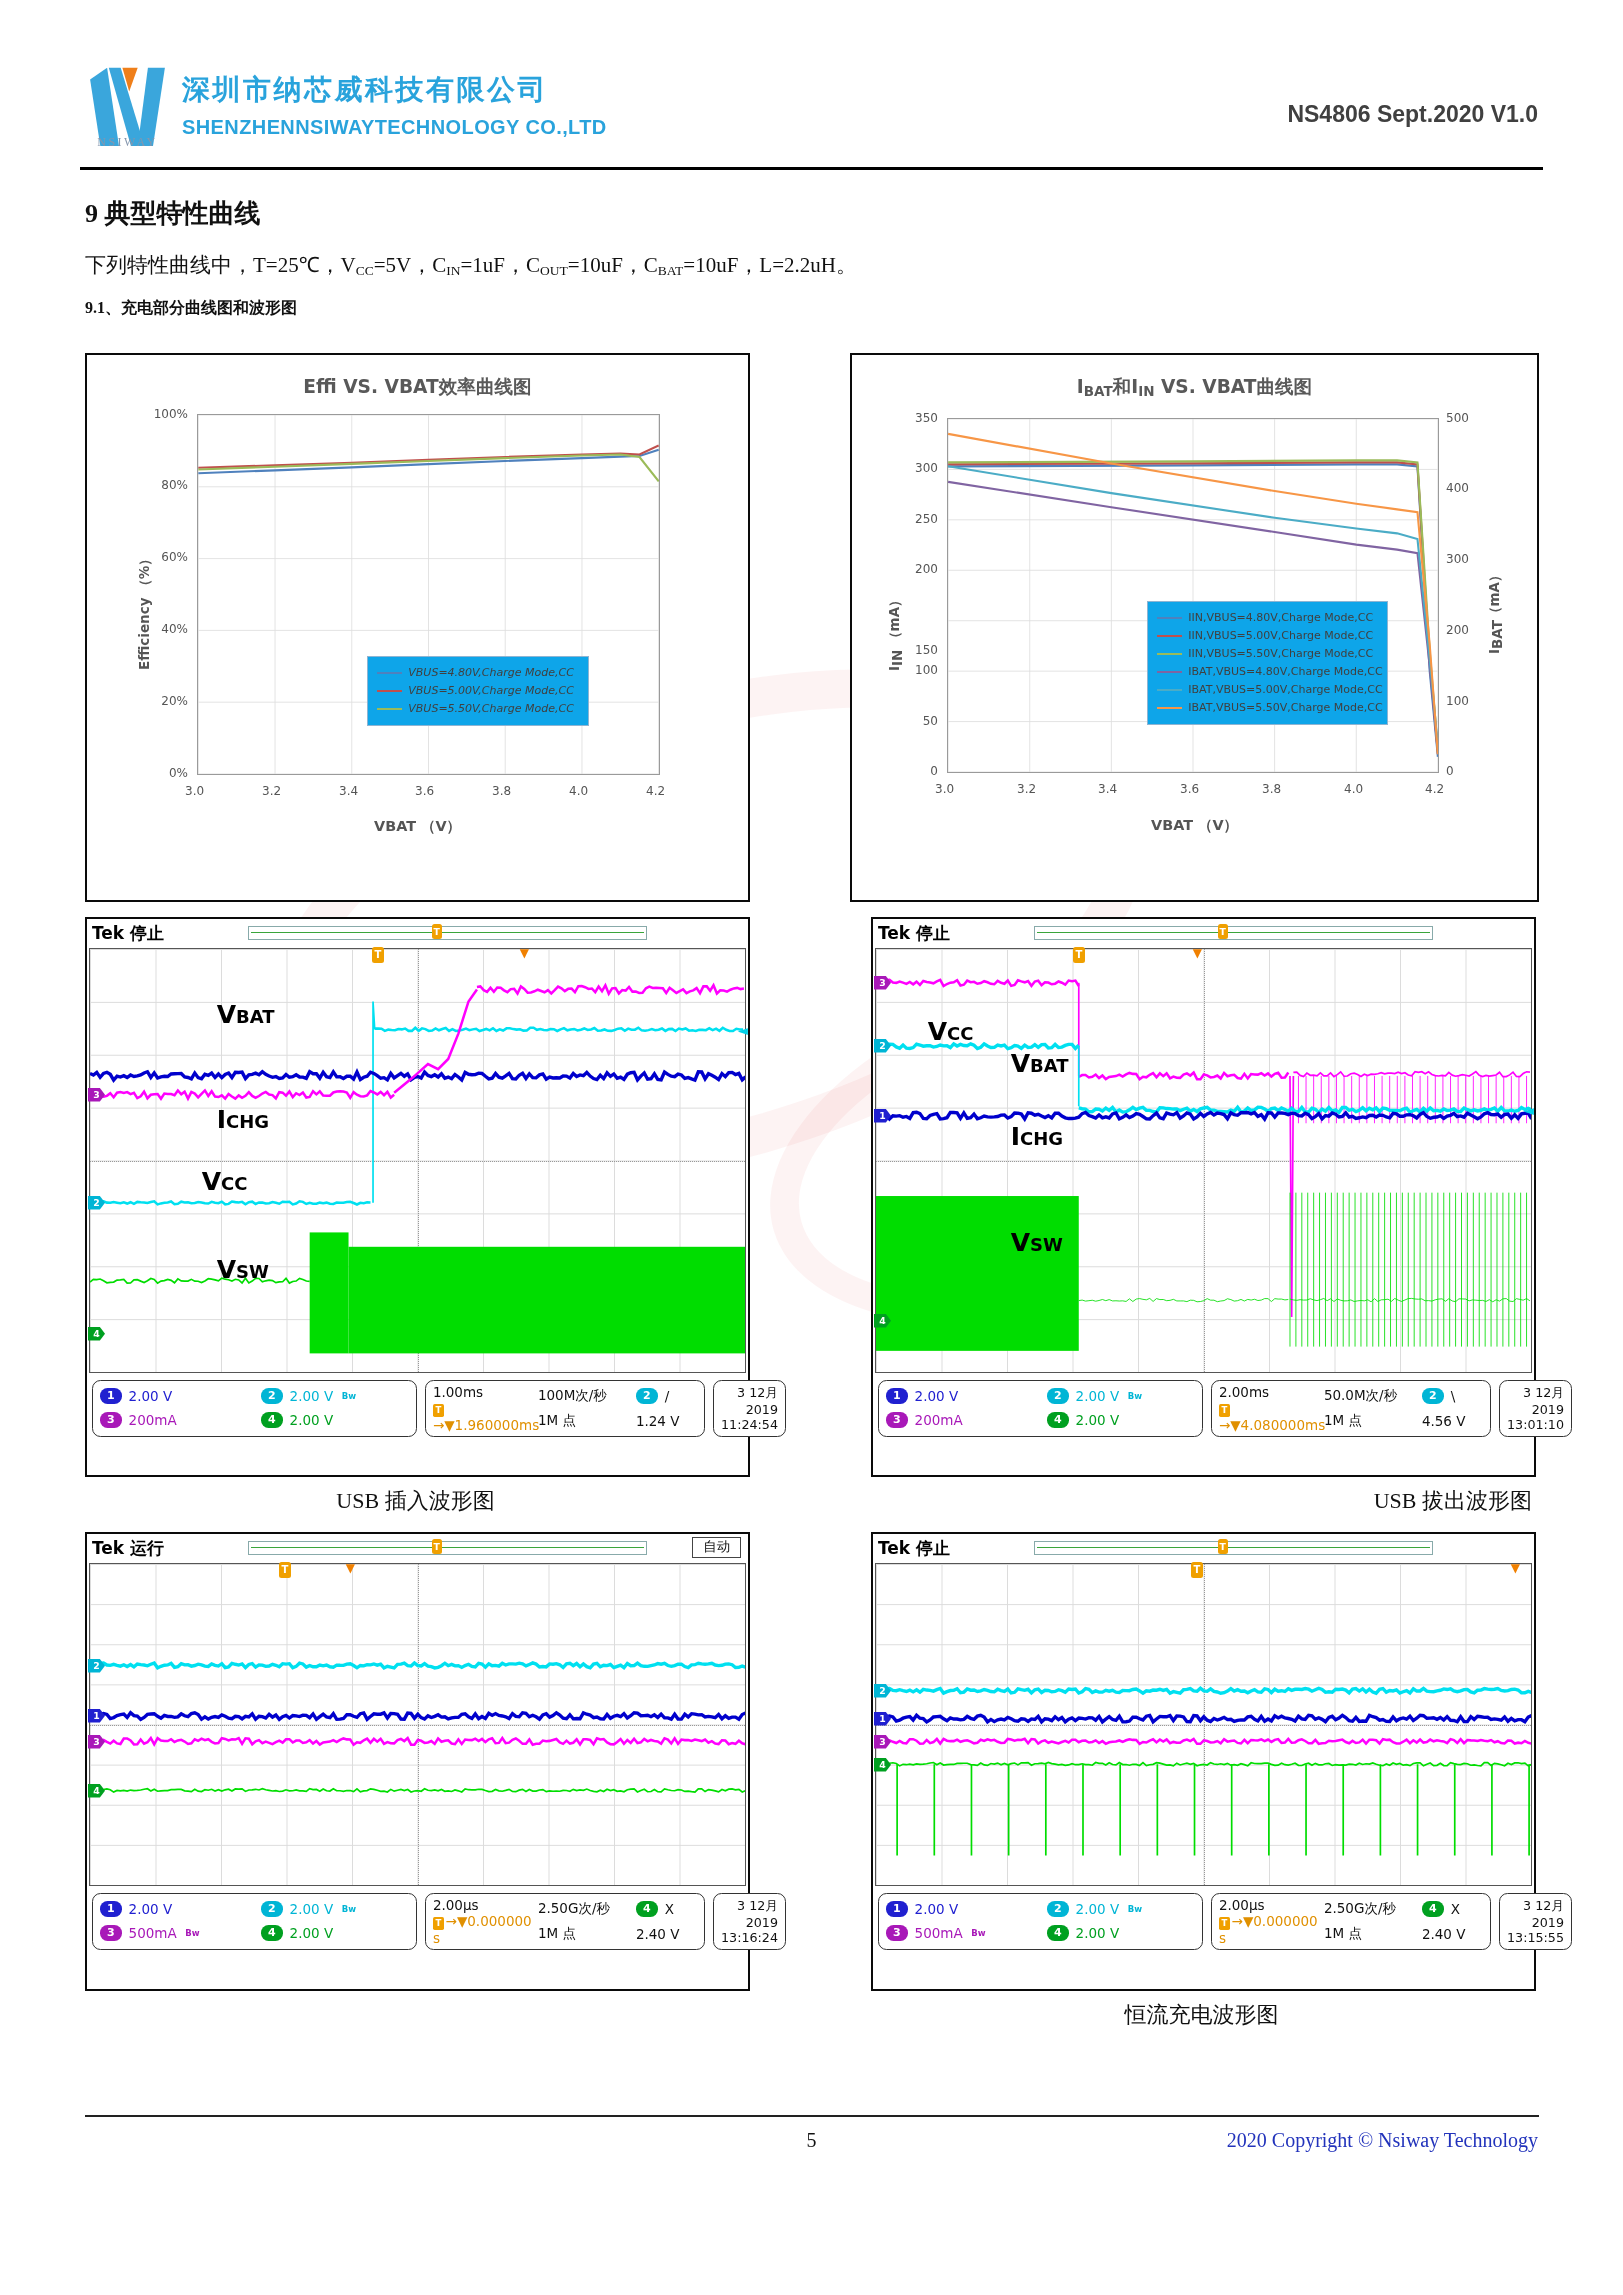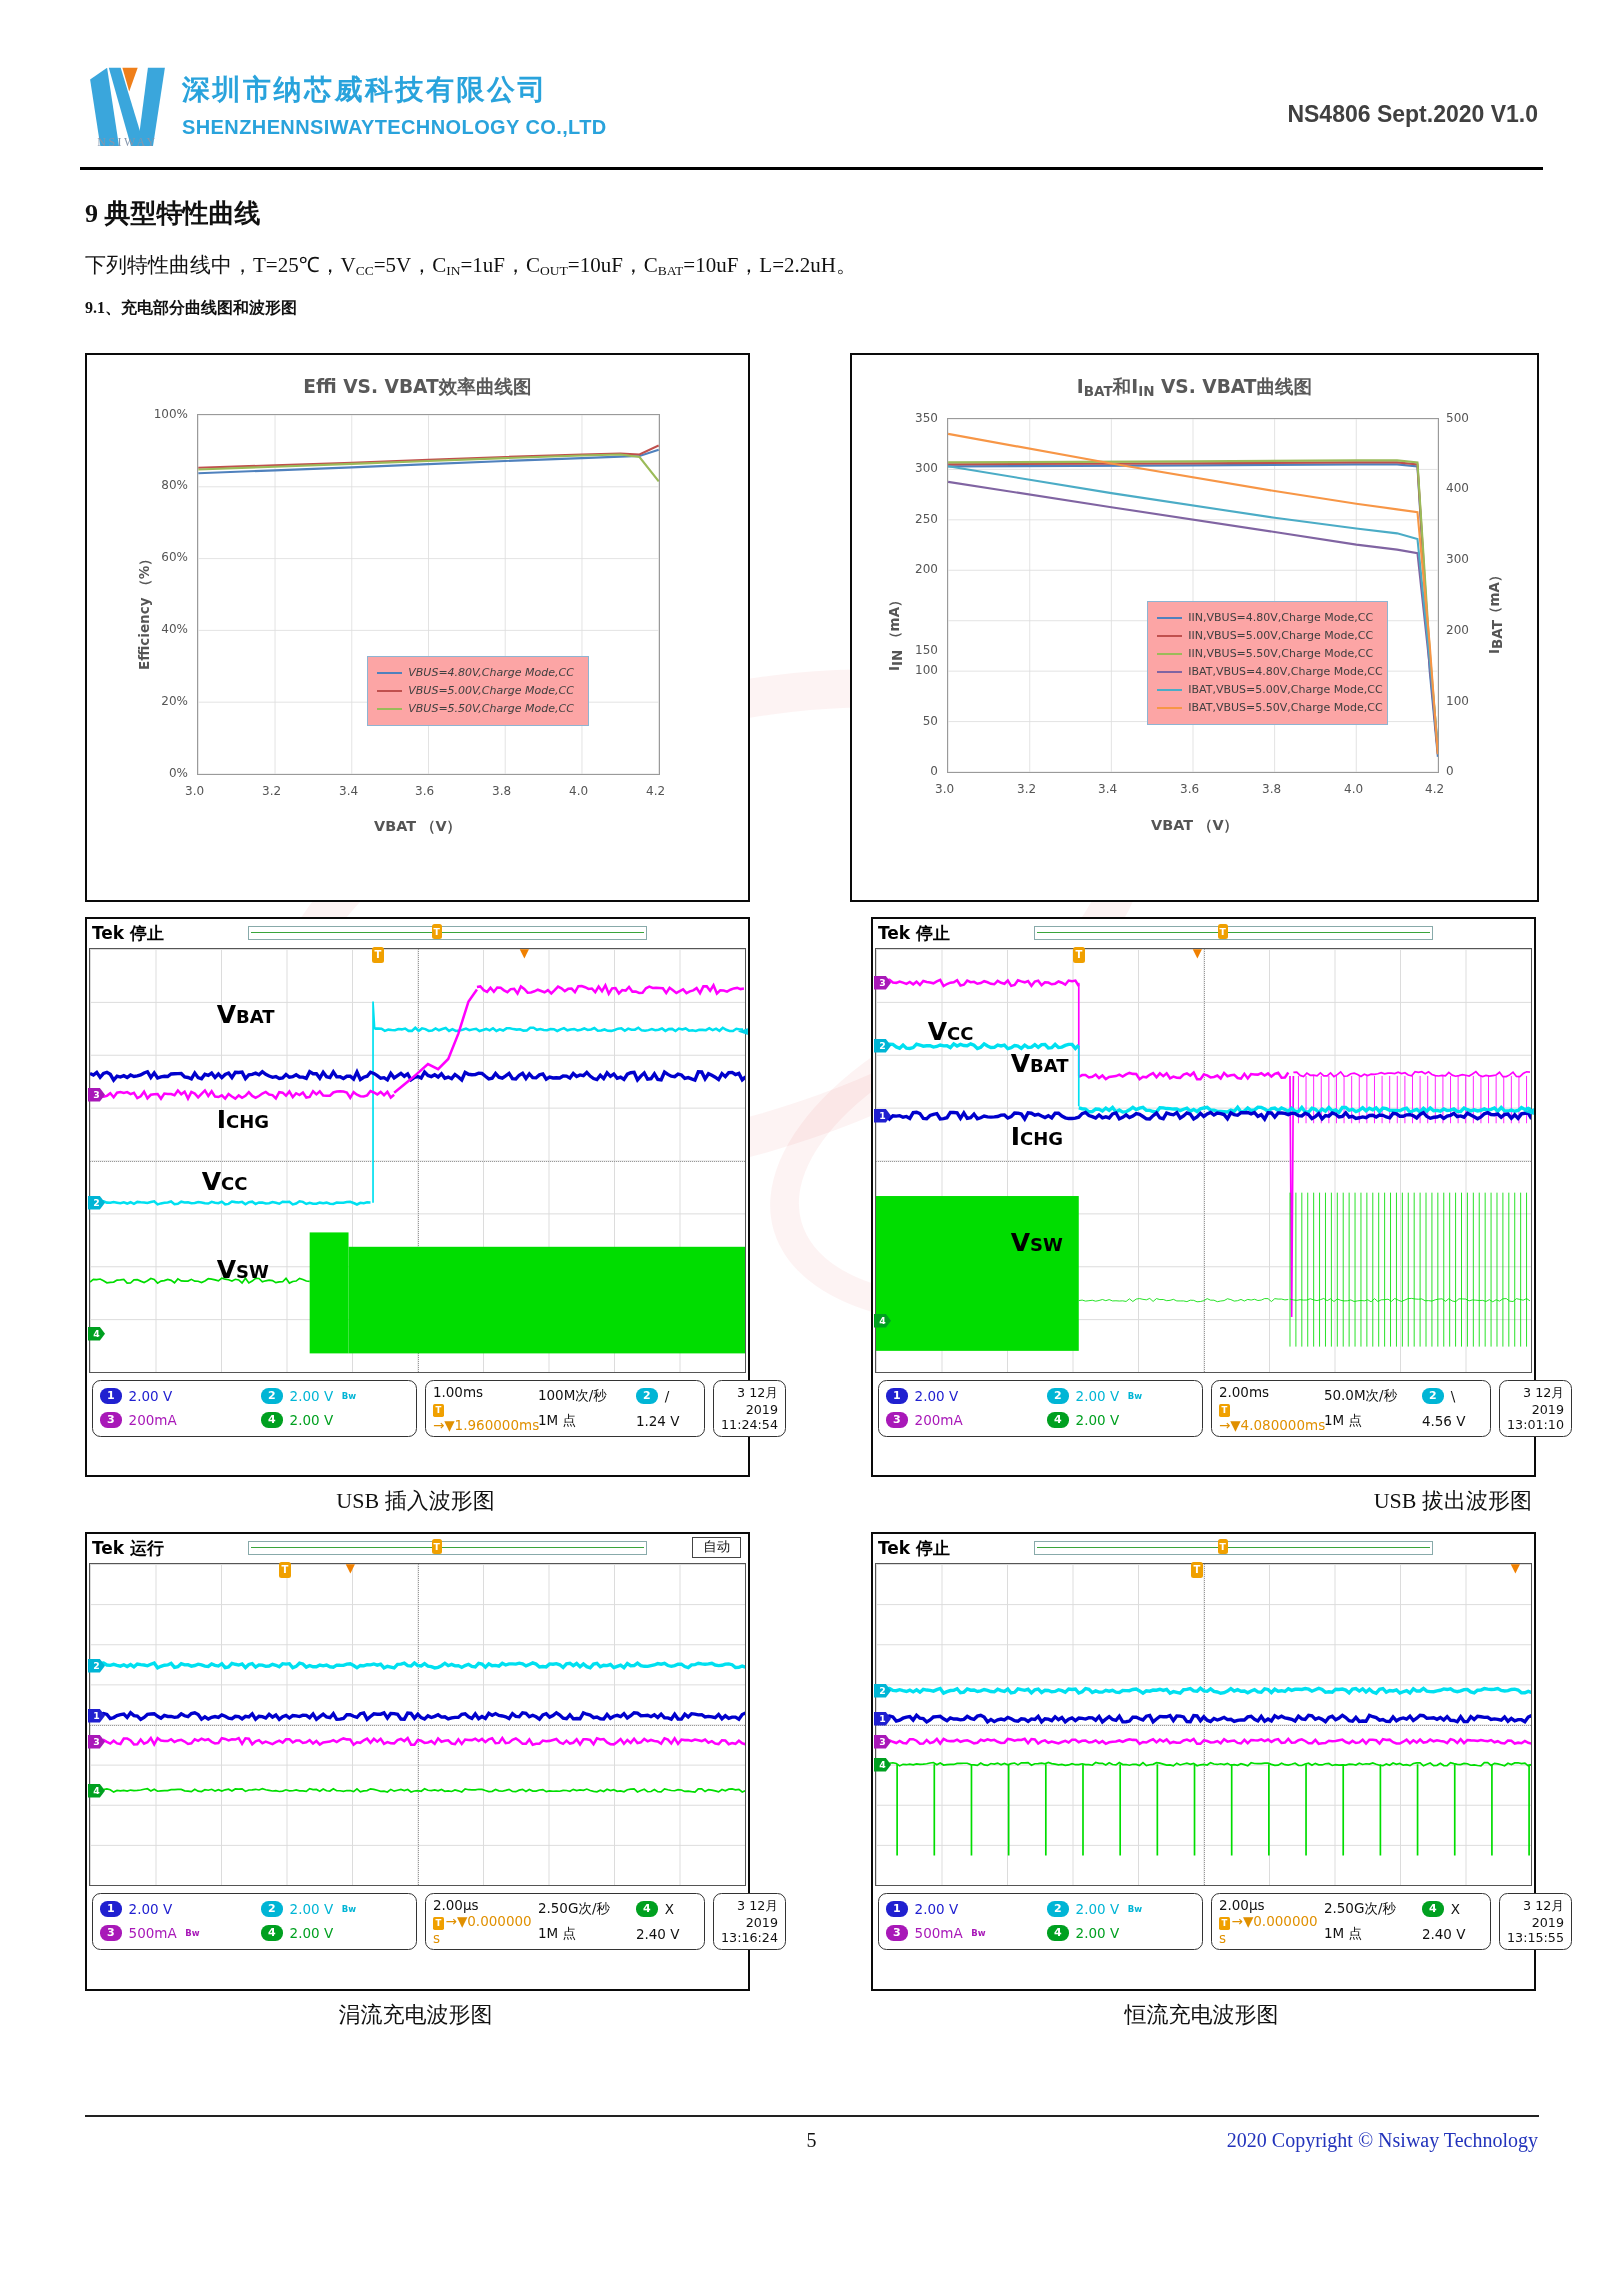--- a/index.html
+++ b/index.html
@@ -23,21 +23,21 @@
   
   .chartbox{position:absolute;border:2.5px solid #0a0a0a;background:#fff;}
   .ctitle{position:absolute;left:0;top:18.6px;width:100%;text-align:center;
           font-family:"DejaVu Sans",sans-serif;font-weight:bold;font-size:18.6px;color:#595959;}
   .plot{position:absolute;border:0.8px solid #9a9a9a;background:#fff;}
   .tick{position:absolute;font-family:"DejaVu Sans",sans-serif;font-size:12px;color:#555;white-space:nowrap;}
   .ylabrot{position:absolute;font-family:"DejaVu Sans",sans-serif;font-size:13.5px;font-weight:bold;color:#555;
            transform:rotate(-90deg);transform-origin:left top;white-space:nowrap;}
   .xlab{position:absolute;text-align:center;font-family:"DejaVu Sans",sans-serif;font-size:14.4px;
         font-weight:bold;color:#555;width:100%;}
-  .legend{position:absolute;background:#fca5a5;border:1.7px solid #8eb4d2;padding:6.8px 8.5px;
+  .legend{position:absolute;background:#0ea5e9;border:1.7px solid #8eb4d2;padding:6.8px 8.5px;
           display:flex;flex-direction:column;justify-content:space-around;}
   .lrow{display:flex;align-items:center;margin:2.5px 0;}
   .lswatch{width:25px;height:2.5px;margin-right:6.8px;flex:none;}
   .ltext{font-family:"DejaVu Sans",sans-serif;font-size:11px;color:#404040;white-space:nowrap;}
   
   .scopebox{position:absolute;border:2.5px solid #0a0a0a;background:#fff;font-family:"DejaVu Sans",sans-serif;}
   .tbar{position:relative;height:29px;}
   .tek{position:absolute;left:5px;top:3.4px;font-size:17px;font-weight:bold;color:#000;}
   .pv{position:absolute;left:161px;top:6.8px;width:397px;height:12px;border:0.8px solid #8aa;}
   .pvline{position:absolute;left:1.7px;right:1.7px;top:5px;height:1.7px;background:#3aa53a;}
@@ -526,20 +526,19 @@
             </div>
             <div>2.40 V</div>
           </div>
         </div>
         <div class="sbox dtbox">
           <div>3 12月2019</div>
           <div>13:15:55</div>
         </div>
       </div>
     </div>
-  <div class="caption" style="left:85px;top:2000px;width:661px;">涓流充电波形图</div>
   <div class="caption" style="left:871px;top:2000px;width:661px;">恒流充电波形图</div>
 
   <div class="frule"></div>
   <div class="fpage">5</div>
   <div class="fcopy">2020 Copyright © Nsiway Technology</div>
 </div>
 
 
 </body></html>

